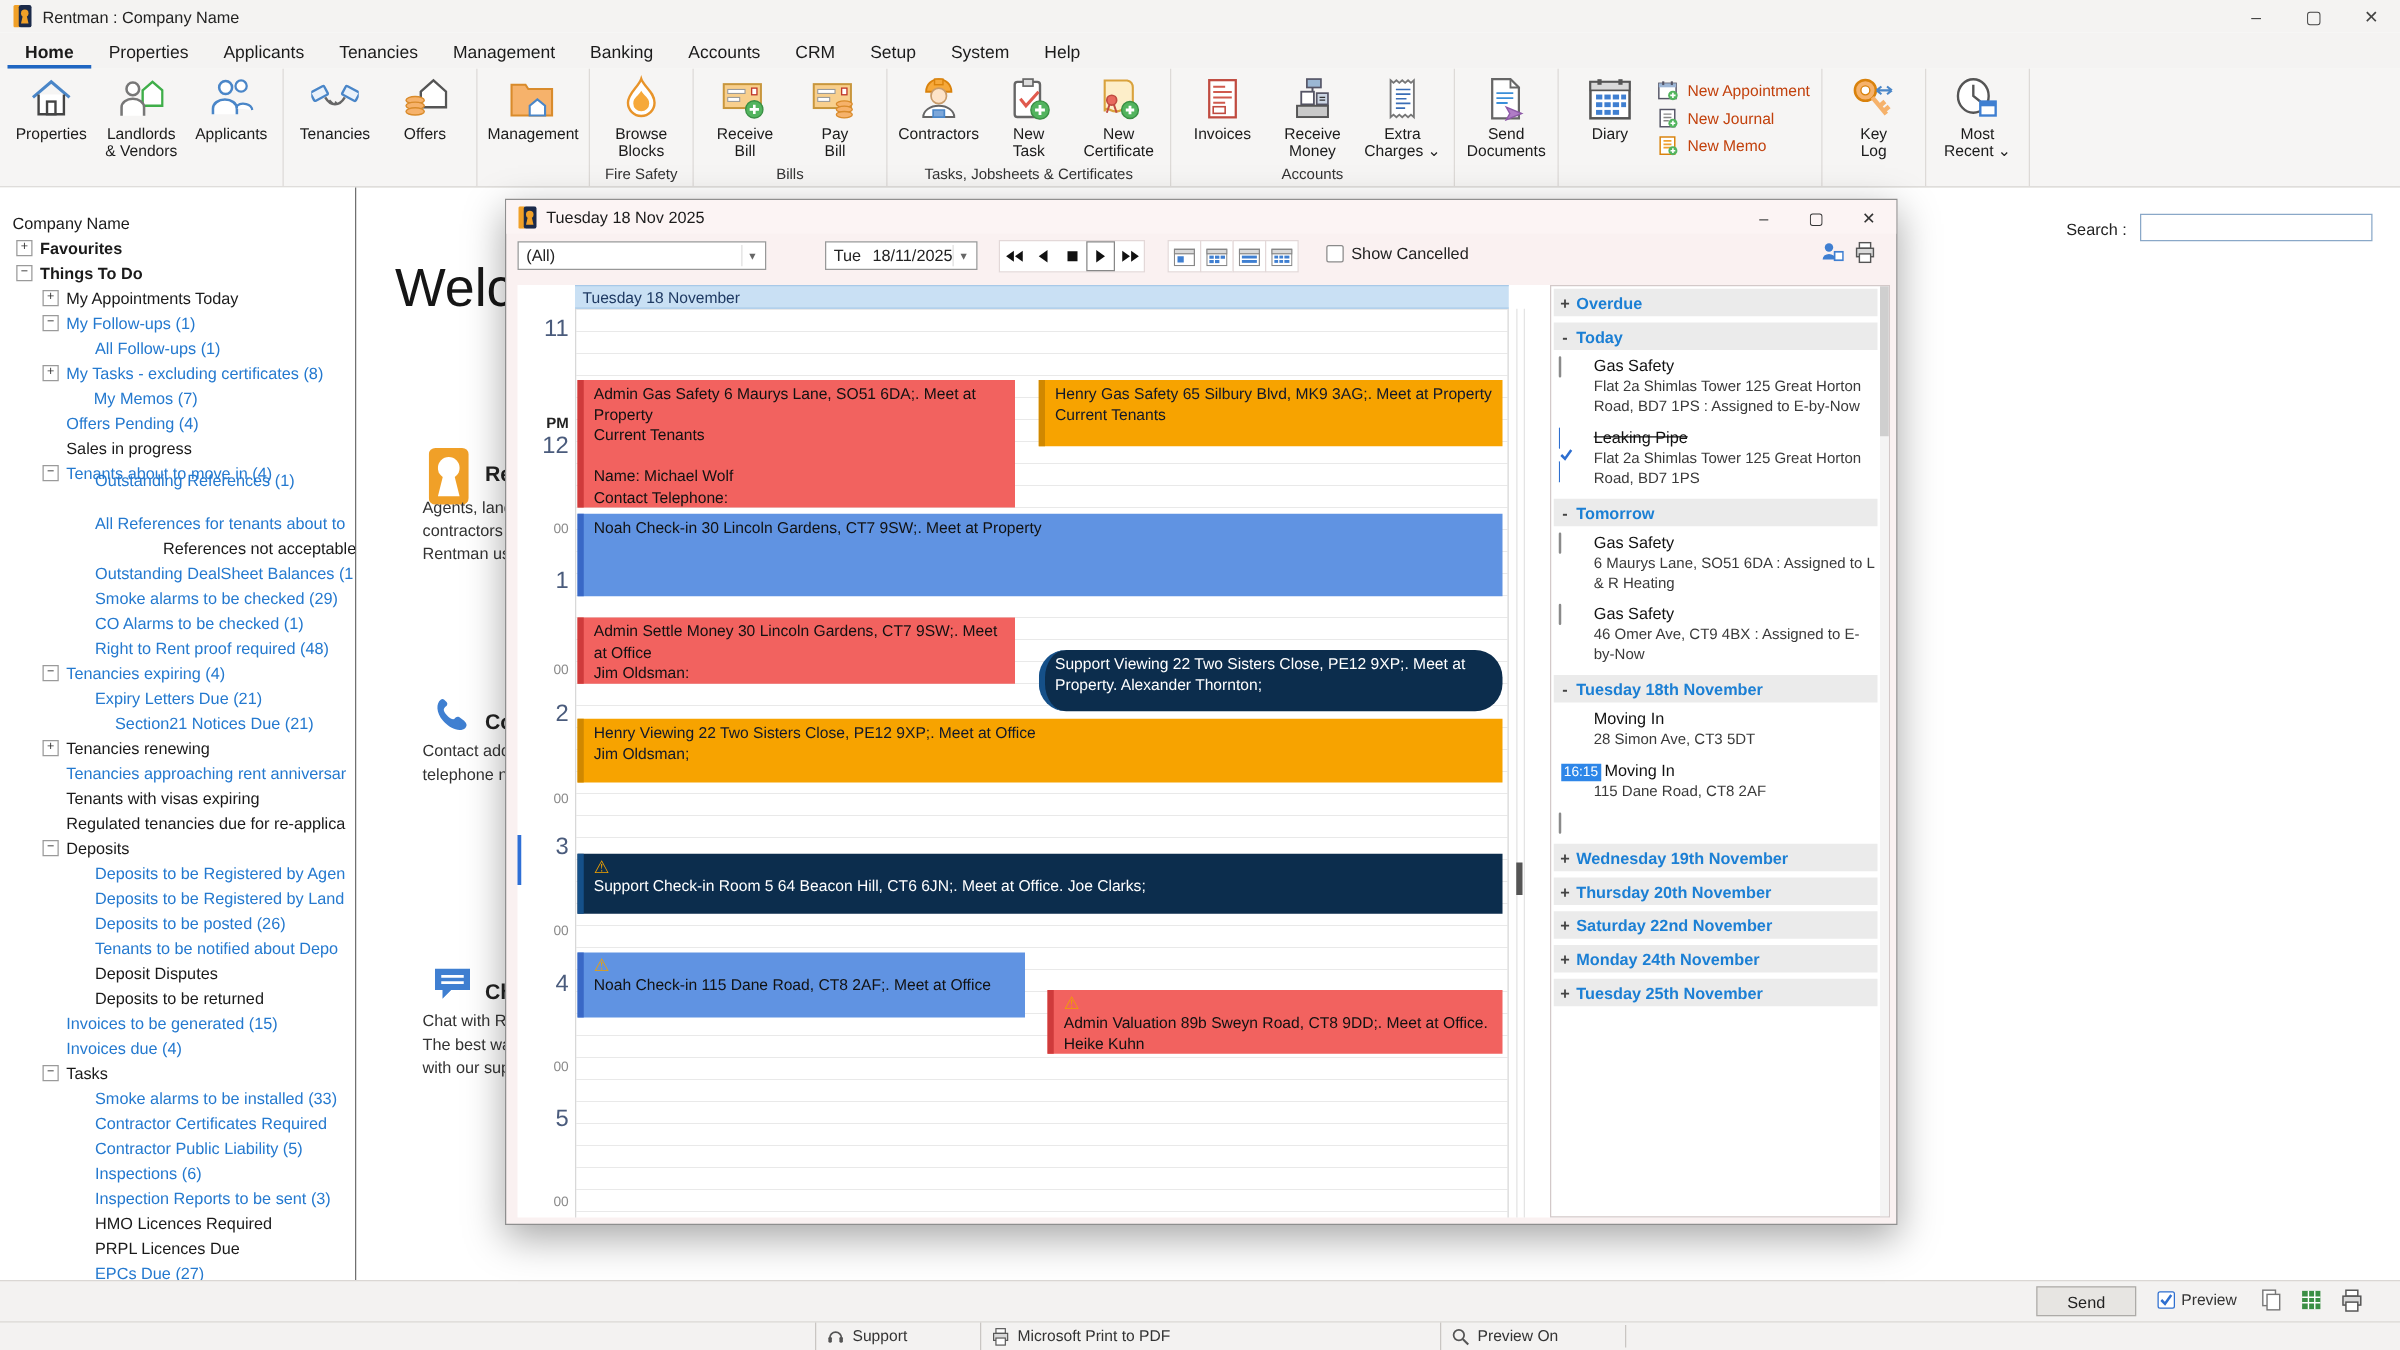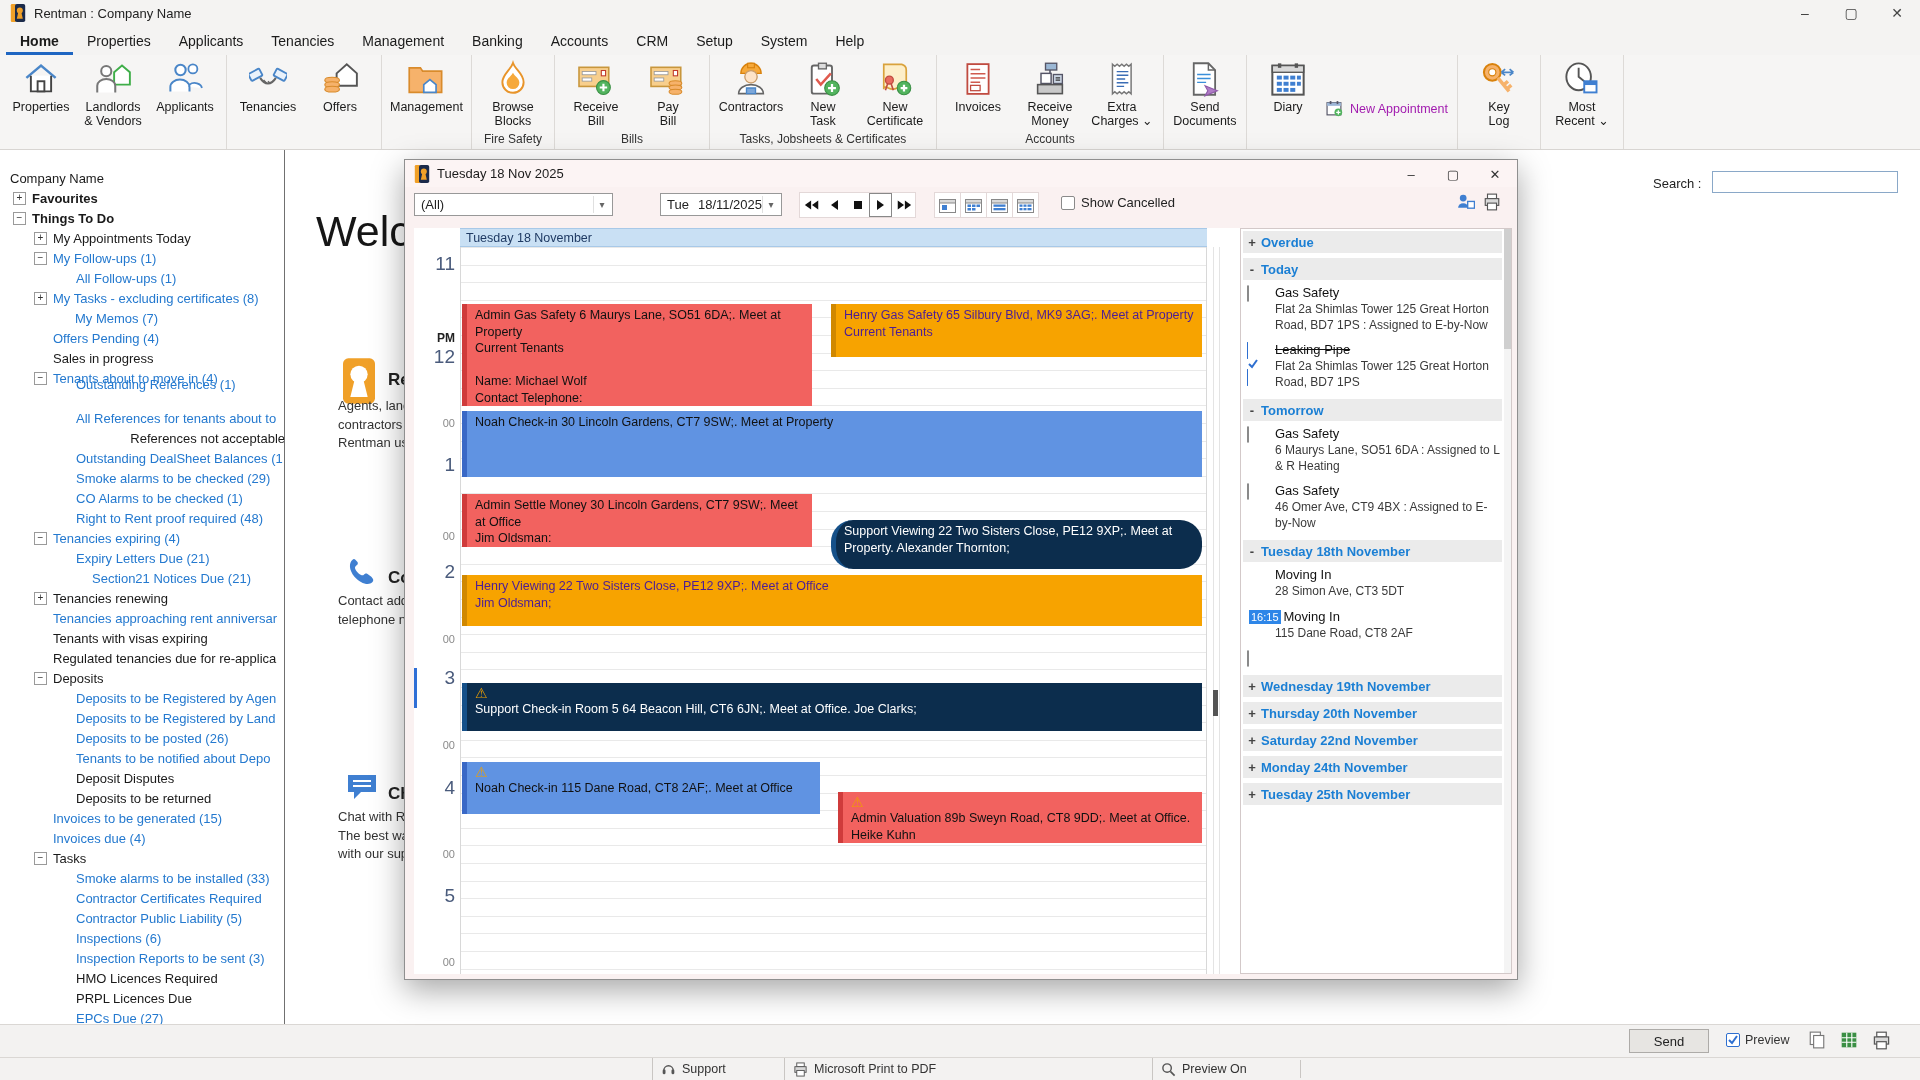--- a/index.html
+++ b/index.html
@@ -16,21 +16,21 @@
   .mitem.active{font-weight:bold;border-bottom:3px solid #1f66c2;padding-bottom:3px;}
   
   #ribbon{left:0;top:55px;width:1920px;height:95px;background:#f6f5f4;border-bottom:1px solid #d8d5d2;display:flex;box-sizing:border-box;}
   .rgroup{display:flex;flex-direction:column;border-right:1px solid #ddDad7;padding:0 5px;}
   .ritems{flex:1;display:flex;align-items:flex-start;padding-top:3px;}
   .ritem{min-width:66px;padding:0 3px;text-align:center;display:flex;flex-direction:column;align-items:center;}
   .ritem .ric{height:42px;display:flex;align-items:center;}
   .ritem .rlb{font-size:12.5px;line-height:1.15;white-space:pre-line;color:#1b1b1b;}
   .rlabel{height:17px;font-size:12px;color:#333;text-align:center;}
   .rstack{display:flex;flex-direction:column;gap:5px;padding:6px 4px 0 2px;}
-  .rsmall{display:flex;align-items:center;gap:7px;font-size:12.5px;color:#a21caf;white-space:nowrap;margin-top:36px;}
+  .rsmall{display:flex;align-items:center;gap:7px;font-size:12.5px;color:#c2410c;white-space:nowrap;}
   
   #sidebar{left:0;top:150px;width:285px;height:882px;background:#fff;border-right:1px solid #707070;box-sizing:border-box;overflow:hidden;}
   .trow{position:absolute;height:20px;display:flex;align-items:center;font-size:13px;white-space:nowrap;}
   .texp{width:11px;height:11px;border:1px solid #9a9a9a;background:#fff;font-size:10px;line-height:9px;text-align:center;color:#333;margin-right:6px;flex:none;}
   .tblue{color:#2479cf;} .tblack{color:#1a1a1a;} .tbold{font-weight:bold;}
   #splitline{left:0;top:1030px;width:277px;height:3px;background:#3c3c3c;}
   #hscroll{left:0;top:1035px;width:277px;height:14px;background:#f1f1f1;}
   .harrow{position:absolute;top:0;width:13px;height:14px;font-size:8px;color:#555;display:flex;align-items:center;justify-content:center;background:#f1f1f1;}
   #hthumb{position:absolute;left:14px;top:2px;width:90px;height:10px;background:#cdcdcd;}
   
@@ -59,21 +59,21 @@
              box-sizing:border-box;font-size:12.5px;color:#1f3a63;display:flex;align-items:center;padding-left:6px;}
   #grid{left:55px;top:87px;width:747px;height:727px;border-left:1px solid #d8d8d8;border-right:1px solid #d8d8d8;box-sizing:border-box;
         background:repeating-linear-gradient(to bottom,#e9e9e9 0 1px,transparent 1px 17.6px);}
   .glabel{position:absolute;text-align:right;width:44px;left:6px;transform:translateY(-50%);}
   .glabel.hour{font-size:19px;color:#4a5b7c;}
   .glabel.pm{font-size:12px;color:#222;font-weight:bold;margin-top:24px;}
   .glabel.half{font-size:11px;color:#8a8a8a;}
   .ev{position:absolute;box-sizing:border-box;padding:3px 8px 3px 8px;font-size:12.5px;line-height:16.5px;
       overflow:hidden;white-space:pre-line;}
   .ev-red{background:#f2625f;border-left:5px solid #cf3b3b;color:#111;}
-  .ev-orange{background:#f7a300;border-left:5px solid #d08800;color:#4c1d95;}
+  .ev-orange{background:#f7a300;border-left:5px solid #d08800;color:#0f172a;}
   .ev-blue{background:#6093e2;border-left:5px solid #3968c6;color:#111;}
   .ev-navy{background:#0c2d4d;border-left:5px solid #155089;color:#fff;}
   .warnic{color:#f0a000;font-size:14px;line-height:15px;display:block;}
   #vdivider{left:808px;top:87px;width:5px;height:727px;border-left:1px solid #e4e4e4;border-right:1px solid #e4e4e4;}
   #vthumb{left:808px;top:530px;width:5px;height:26px;background:#555;}
   #nowbar{left:9px;top:508px;width:3px;height:40px;background:#2f6fd6;}
   
   #agenda{left:835px;top:68px;width:272px;height:746px;background:#fff;border:1px solid #d3c9c9;box-sizing:border-box;overflow:hidden;padding-top:2px;}
   .ahead{margin:0 9px 5px 2px;height:22px;background:#ebebeb;display:flex;align-items:center;font-size:13px;}
   .ahead .pm{width:18px;text-align:center;color:#444;font-weight:bold;}

